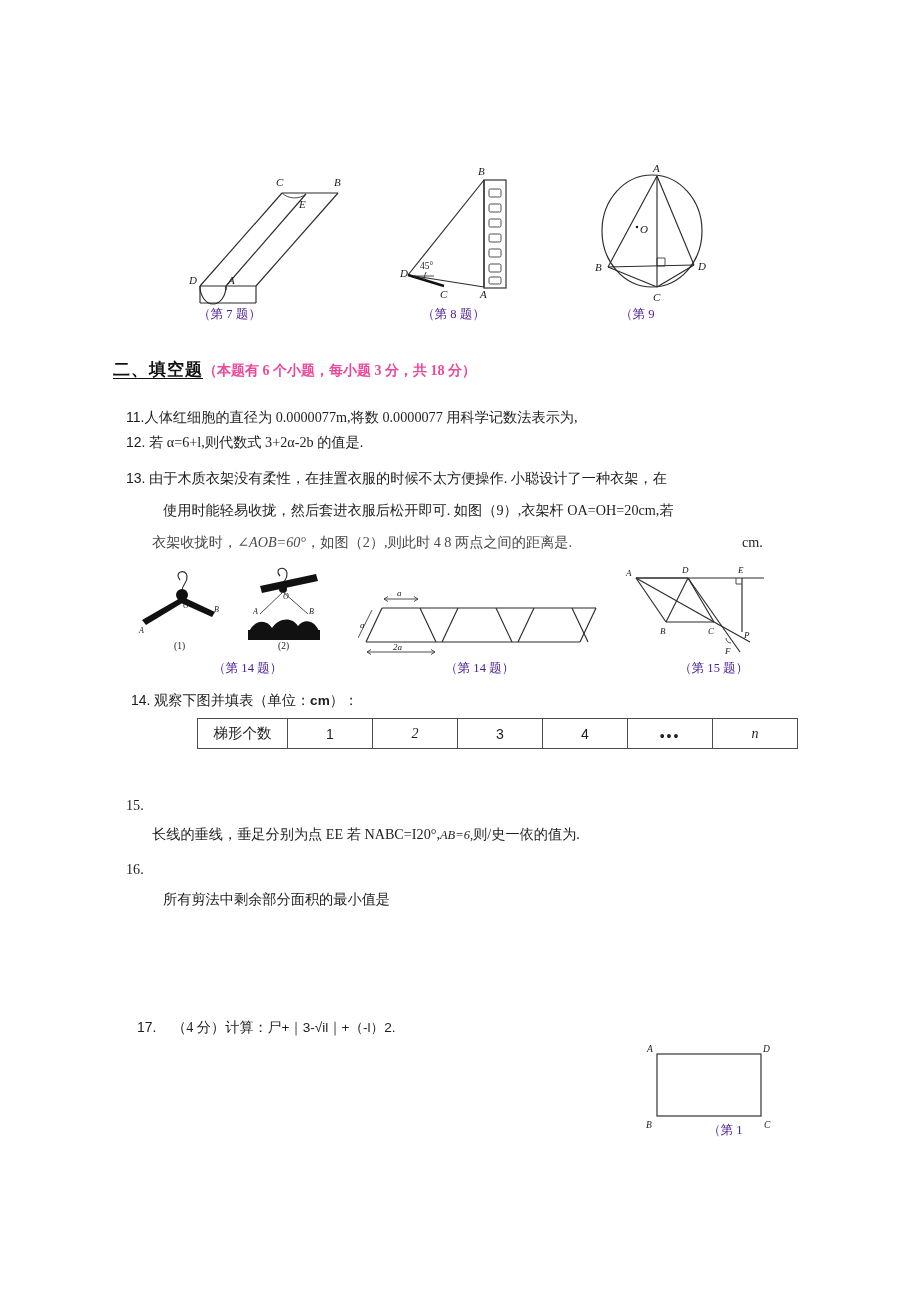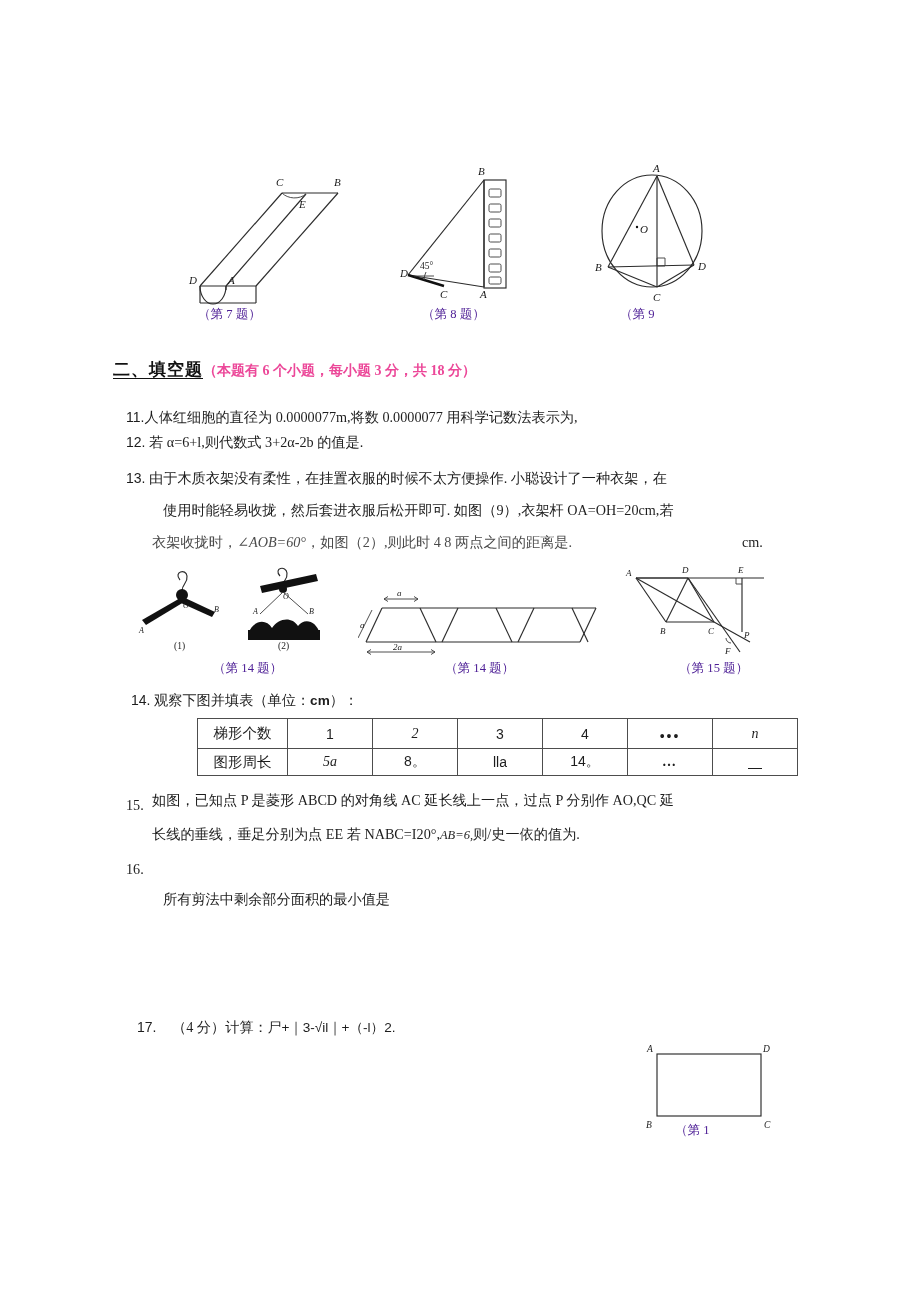--- a/index.html
+++ b/index.html
@@ -334,34 +334,24 @@
     <tbody>
       <tr>
         <td class="lbl">梯形个数</td>
         <td class="sans">1</td>
         <td class="ital">2</td>
         <td class="sans">3</td>
         <td class="sans">4</td>
         <td class="dots" style="vertical-align:bottom; padding-bottom:3px">•••</td>
         <td class="ital">n</td>
       </tr>
-      <tr>
-        <td class="lbl">图形周长</td>
-        <td class="ital">5a</td>
-        <td class="sans">8。</td>
-        <td class="sans">lla</td>
-        <td class="sans">14。</td>
-        <td class="dots">…</td>
-        <td class="sans" style="vertical-align:bottom">—</td>
-      </tr>
     </tbody>
   </table>
 
   <div class="abs q" style="left:126px; top:797px;text-align:right;">15.</div>
-  <div class="abs q" style="left:152px; top:792px;">如图，已知点 P 是菱形 ABCD 的对角线 AC 延长线上一点，过点 P 分别作 AO,QC 延</div>
   <div class="abs q" style="left:152px; top:826px;">
     <span class="hz">长线的垂线，垂足分别为点 EE 若 NABC=I20°,</span><span class="ital" style="font-size:12.5px">AB=6,</span><span class="hz">则/史一依的值为.</span>
   </div>
 
   <div class="abs q" style="left:126px; top:861px;">16.</div>
   <div class="abs q" style="left:163px; top:891px;">所有剪法中剩余部分面积的最小值是</div>
 
 
   <div class="abs q" style="left:137px; top:1019px;">
     <span class="num">17.</span>
@@ -370,15 +360,15 @@
 
   <div class="fig" style="left:643px; top:1038px;">
     <svg width="140" height="100" viewBox="0 0 140 100">
       <rect class="stroke-d" x="14" y="16" width="104" height="62"></rect>
       <text class="lbl-i" x="4" y="14" style="font-size:9.5px">A</text>
       <text class="lbl-i" x="120" y="14" style="font-size:9.5px">D</text>
       <text class="lbl-i" x="3" y="90" style="font-size:9.5px">B</text>
       <text class="lbl-i" x="121" y="90" style="font-size:9.5px">C</text>
     </svg>
   </div>
-  <div class="caption" style="left:675px; top:1122px;">（第 1</div>
+  <div class="caption" style="left:708px; top:1122px;">（第 1</div>
 
 </div>
 
 </body></html>

